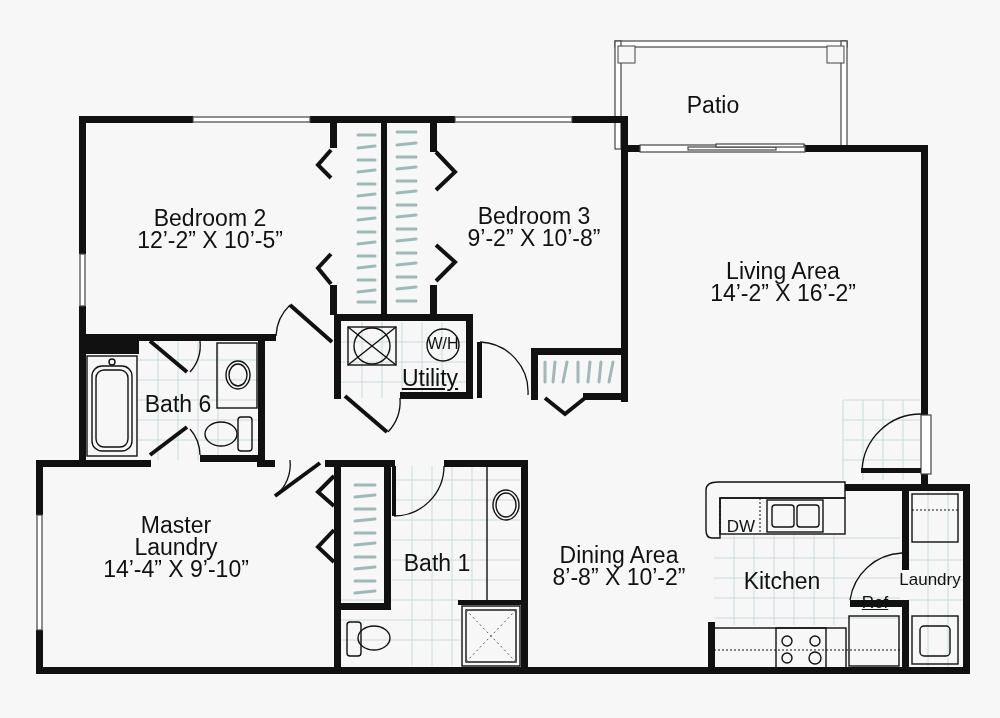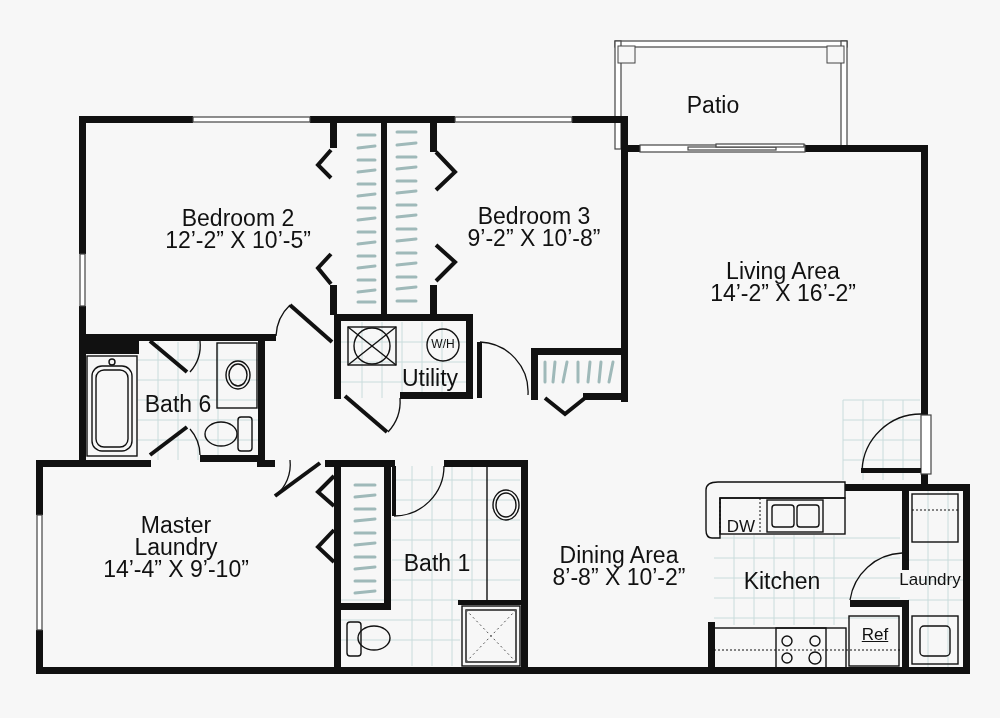--- a/index.html
+++ b/index.html
@@ -299,39 +299,39 @@
     <rect x="912" y="494" width="46" height="48" class="thin"></rect>
     <line x1="912" y1="510" x2="958" y2="510" stroke="#111" stroke-dasharray="2,2"></line>
     <rect x="912" y="616" width="46" height="48" class="thin"></rect>
     <rect x="920" y="626" width="30" height="30" rx="4" class="thin"></rect>
   </g>
 </svg>
 
 <div class="lbl" style="left:713px;top:94px;">
   <span>Patio</span>
 </div>
-<div class="lbl" style="left:210px;top:207px;margin-left:28px;">
+<div class="lbl" style="left:210px;top:207px;">
   <span>Bedroom 2</span>
   <span>12’-2” X 10’-5”</span>
 </div>
 <div class="lbl" style="left:534px;top:205px;">
   <span>Bedroom 3</span>
   <span>9’-2” X 10’-8”</span>
 </div>
 <div class="lbl" style="left:783px;top:260px;">
   <span>Living Area</span>
   <span>14’-2” X 16’-2”</span>
 </div>
 <div class="lbl" style="left:178px;top:393px;">
   <span>Bath 6</span>
 </div>
-<div class="lbl" style="left:430px;top:367px;">
+<div class="lbl" style="left:430px;top:367px;text-decoration:underline;">
   <span>Utility</span>
 </div>
-<div class="lbl sm" style="left:443px;top:336px;font-size:12px;line-height:16px;">
+<div class="lbl sm" style="left:443px;top:336px;font-size:16px;line-height:16px;">
   <span>W/H</span>
 </div>
 <div class="lbl" style="left:176px;top:514px;">
   <span>Master</span>
   <span>Laundry</span>
   <span>14’-4” X 9’-10”</span>
 </div>
 <div class="lbl" style="left:437px;top:552px;">
   <span>Bath 1</span>
 </div>
@@ -341,15 +341,15 @@
 </div>
 <div class="lbl" style="left:782px;top:570px;">
   <span>Kitchen</span>
 </div>
 <div class="lbl sm" style="left:930px;top:569px;">
   <span>Laundry</span>
 </div>
 <div class="lbl sm" style="left:741px;top:516px;">
   <span>DW</span>
 </div>
-<div class="lbl sm" style="left:875px;top:624px;text-decoration:underline;">
+<div class="lbl sm" style="left:875px;top:592px;text-decoration:underline;">
   <span>Ref</span>
 </div>
 
 </body></html>

